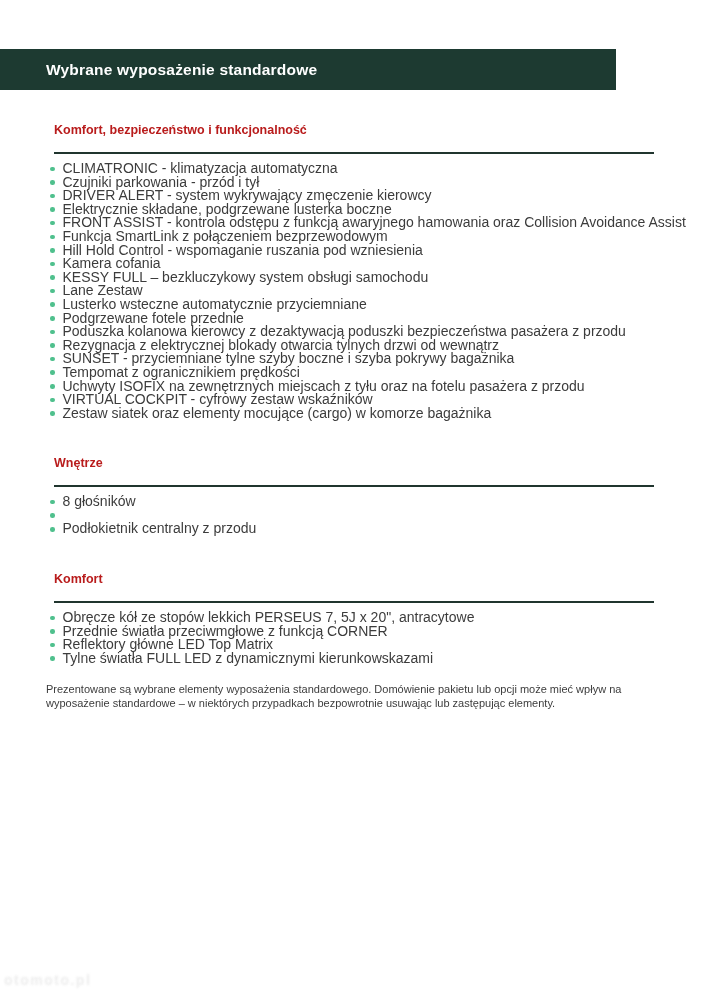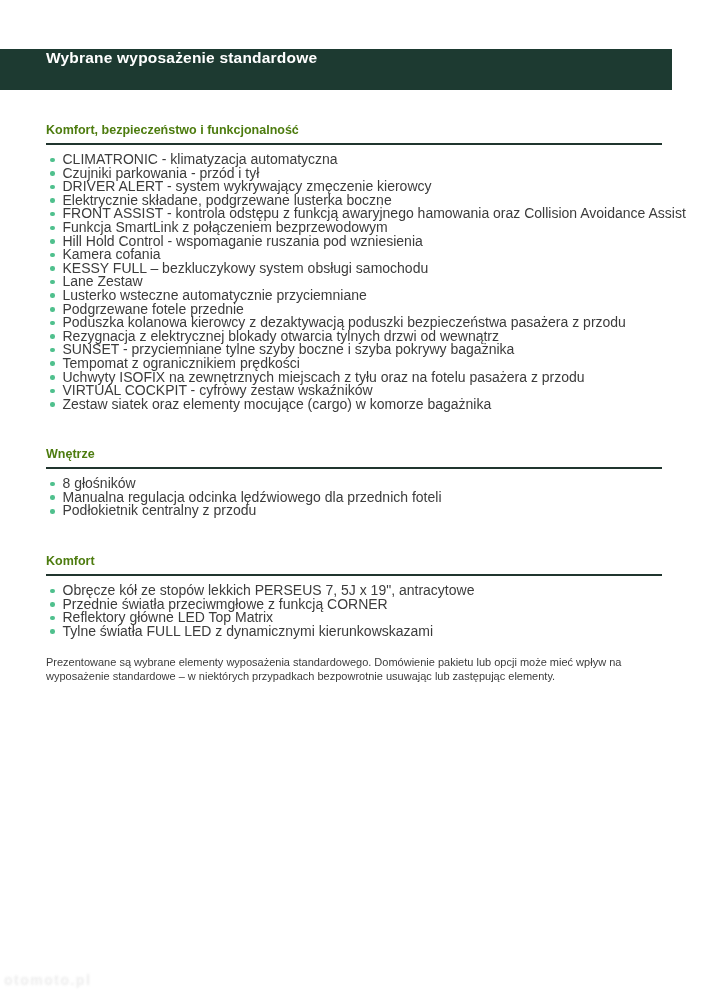--- a/index.html
+++ b/index.html
@@ -3,37 +3,37 @@
 <meta charset="utf-8">
 <style>
   html,body{margin:0;padding:0;}
   body{
     width:708px;height:999px;position:relative;background:#ffffff;
     font-family:"Liberation Sans","DejaVu Sans",sans-serif;
     -webkit-font-smoothing:antialiased;overflow:hidden;
   }
   
   .header-bar{
-    position:absolute;left:0;top:49px;width:672px;height:41px;
+    position:absolute;left:0;top:49px;width:616px;height:41px;
     background:var(--header-bg,#1d3a31);
-    display:flex;
+    display:flex;align-items:center;
   }
   .header-bar h1{
     margin:0;padding-left:46px;color:#ffffff;
     font-size:15.5px;font-weight:bold;letter-spacing:.2px;
   }
   
   .content{
     position:absolute;left:46px;top:90px;width:616px;
   }
   .section{margin-top:33px;}
   .section + .section{margin-top:36px;}
   .sec-heading{
-    margin:0;padding:0 0 6px 0;
-    font-size:12.5px;font-weight:bold;color:#4d7c0f;
+    margin:8px;padding:0 0 15px 0;
+    font-size:12.5px;font-weight:bold;color:#b91c1c;
     border-bottom:2px solid var(--rule,#20352e);
   }
   ul.items{
     list-style:none;margin:8px 0 0 0;padding:0;
   }
   ul.items li{
     font-size:14px;line-height:13.6px;color:#3c3c3c;
     white-space:nowrap;
   }
   .dot{
@@ -105,30 +105,30 @@
   <li><span class="dot"></span><span>Zestaw siatek oraz elementy mocujące (cargo) w komorze bagażnika</span></li>
 </ul>
   </section>
 
   <section class="section">
     <h2 class="sec-heading">Wnętrze</h2>
     <ul class="items">
   <li><span class="dot"></span><span>8 głośników</span></li>
 
 
-  <li><span class="dot"></span><span>Manualna regulacja odcinka lędźwiowego dla przednich foteli</span></li>
+  <li><span class="dot"></span></li>
 
   <li><span class="dot"></span><span>Podłokietnik centralny z przodu</span></li>
 </ul>
   </section>
 
   <section class="section">
     <h2 class="sec-heading">Komfort</h2>
     <ul class="items">
-  <li><span class="dot"></span><span>Obręcze kół ze stopów lekkich PERSEUS 7, 5J x 19", antracytowe</span></li>
+  <li><span class="dot"></span><span>Obręcze kół ze stopów lekkich PERSEUS 7, 5J x 20", antracytowe</span></li>
 
   <li><span class="dot"></span><span>Przednie światła przeciwmgłowe z funkcją CORNER</span></li>
 
   <li><span class="dot"></span><span>Reflektory główne LED Top Matrix</span></li>
 
   <li><span class="dot"></span><span>Tylne światła FULL LED z dynamicznymi kierunkowskazami</span></li>
 </ul>
   </section>
 </div>
   <p class="footer-note">Prezentowane są wybrane elementy wyposażenia standardowego. Domówienie pakietu lub opcji może mieć wpływ na wyposażenie standardowe – w niektórych przypadkach bezpowrotnie usuwając lub zastępując elementy.</p>

